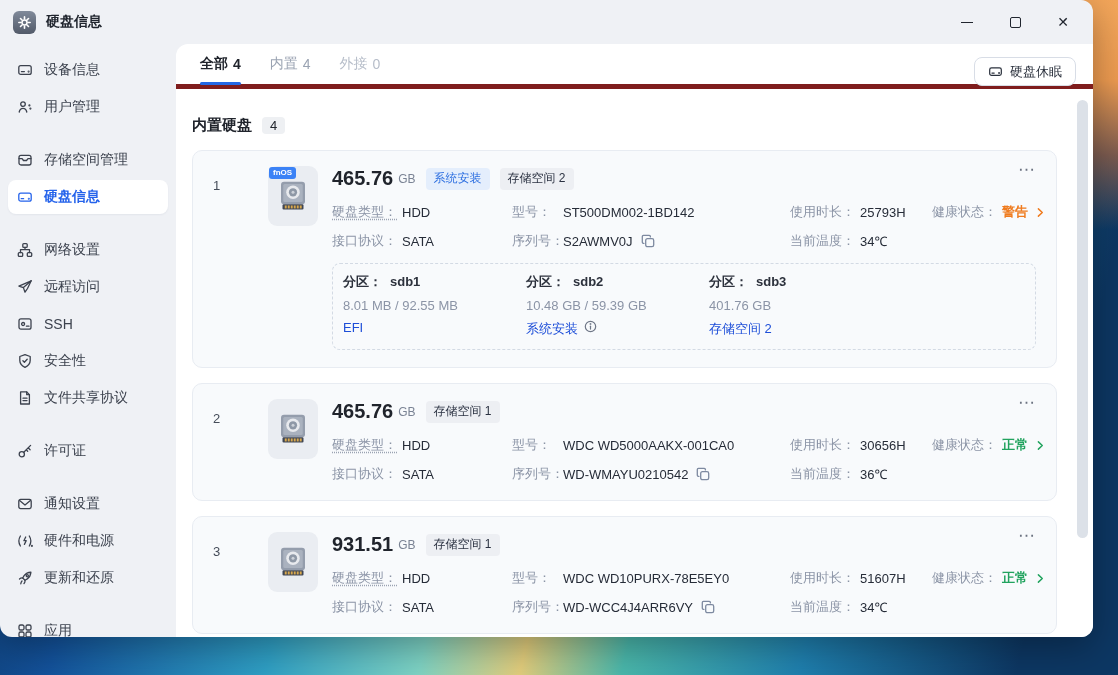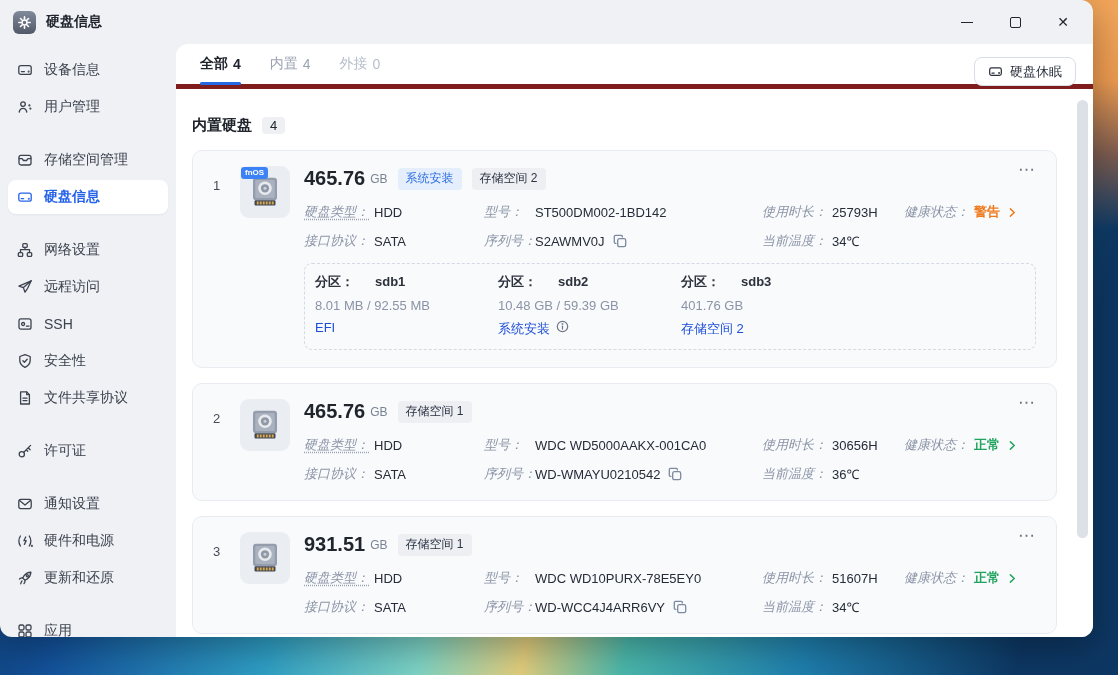--- a/index.html
+++ b/index.html
@@ -53,49 +53,49 @@
 
   .content { padding:0 36px 0 16px; }
   .section-head { display:flex; align-items:center; margin:27px 0 15px 0; }
   .section-title { font-size:15px; font-weight:bold; color:#20242c; }
   .section-count { margin-left:10px; background:#eef0f3; color:#20242c; font-size:13px; padding:1px 8px; border-radius:4px; }
 
   
   .card { background:#f8fafc; border:1px solid #e8ecf2; border-radius:10px; margin-bottom:15px;
     padding:15px 20px 17px 0; display:flex; position:relative; }
   .card-index { width:47px; text-align:center; padding-top:12px; font-size:13px; color:#454c59; }
-  .disk-icon-box { width:50px; height:52px; background:#eaedf2; border-radius:9px; position:relative;
-    display:flex; align-items:center; justify-content:center; margin-right:14px; flex:0 0 auto; }
+  .disk-icon-box { width:50px; height:60px; background:#eaedf2; border-radius:9px; position:relative;
+    display:flex; align-items:center; justify-content:center; margin-right:14px; flex:0 0 auto;margin-left:28px; }
   .fnos-badge { position:absolute; top:1px; left:1px; background:#3b82f6; color:#fff; font-size:8px;
     font-weight:bold; padding:1px 4px; border-radius:3px; line-height:1.2; }
   .card-body { flex:1; min-width:0; }
   .size-row { display:flex; align-items:center; margin:1px 0 13px 0; }
   .size-num { font-size:20px; font-weight:bold; color:#20242c; }
   .size-unit { font-size:12px; color:#7a8394; margin-left:5px; }
   .badge { font-size:12px; padding:2.5px 8px; border-radius:4px; margin-left:10px; white-space:nowrap; }
   .badge.blue { background:#e4eefc; color:#2d6fe0; }
   .badge.gray { background:#edeff3; color:#2b3242; }
 
   .fields { display:grid; grid-template-columns:180px 278px 142px auto; row-gap:11px; font-size:13px; align-items:center; }
   .field { display:flex; align-items:center; white-space:nowrap; }
-  .flabel { color:#8b94a6;font-style:italic; }
+  .flabel { color:#8b94a6; }
   .flabel.hint { text-decoration:underline dotted #9aa3b2; text-underline-offset:3px; cursor:help; }
   .flabel.w46 { width:46px; }
   .fvalue { color:#262c38; margin-left:5px; }
   .copy-btn { margin-left:8px; display:inline-flex; cursor:pointer; }
   .health { display:inline-flex; align-items:center; gap:7px; font-weight:bold; cursor:pointer; margin-left:5px; }
   .health.warn { color:#ef7b1e; }
   .health.ok { color:#21a35e; }
 
   .more-btn { position:absolute; right:20px; top:10px; color:#6b7280; font-size:17px; letter-spacing:1px; cursor:pointer; line-height:1; }
 
   .part-box { margin-top:13px; border:1px dashed #d3dae4; border-radius:8px;
     padding:9px 16px 11px 10px; display:grid; grid-template-columns:183px 183px auto; font-size:13px; }
   .part-name { color:#2c313c; font-weight:bold; }
-  .part-name .pn { font-weight:bold; color:#2c313c; margin-left:21px; }
+  .part-name .pn { font-weight:bold; color:#2c313c; margin-left:8px; }
   .part-size { color:#8b94a6; margin-top:7px; }
   .part-use { color:#1d4ed8; margin-top:7px; display:flex; align-items:flex-start; gap:6px; }
 
   .scroll-thumb { position:absolute; right:5px; top:56px; width:11px; height:438px;
     background:#dce1e8; border-radius:6px; cursor:pointer; }
 
   svg.stroke-ic { fill:none; stroke:currentColor; stroke-width:1.3; stroke-linecap:round; stroke-linejoin:round; }
 </style>
 </head>
 <body>

